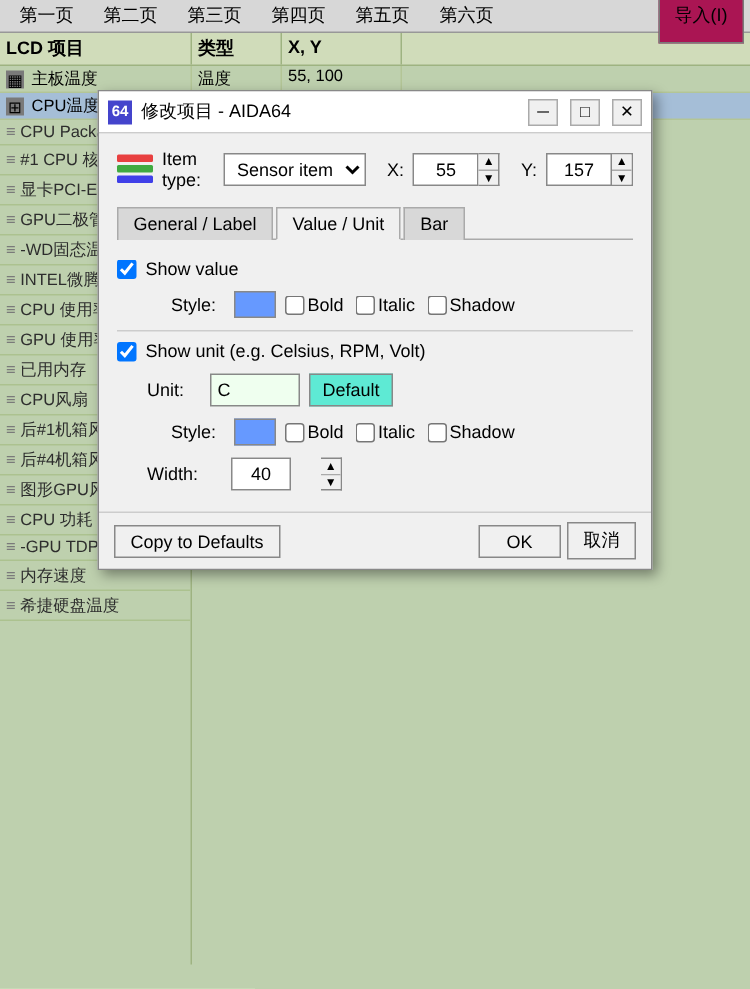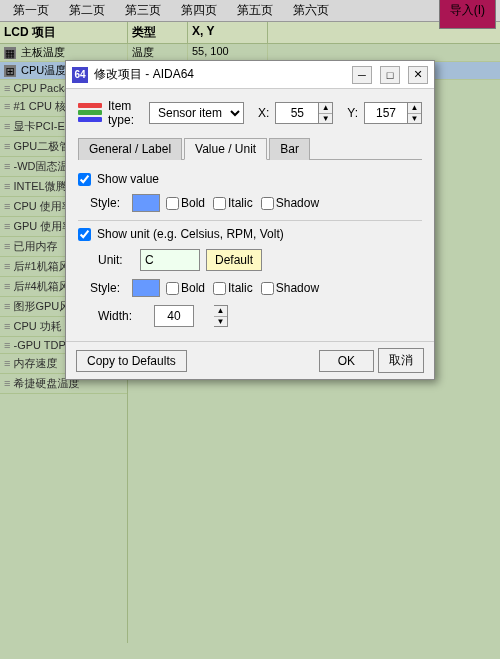--- a/index.html
+++ b/index.html
@@ -261,21 +261,21 @@
       cursor: pointer;
     }
     .checkbox-label { font-size: 12px; text-align: center; }
 
     
     .style-row {
       display: flex;
       align-items: center;
       gap: 6px;
       margin-bottom: 8px;
-      margin-left: 12px;
+      margin-left: 36px;
     }
     .style-label { font-size: 12px; width: 36px; }
     .color-swatch {
       width: 28px;
       height: 18px;
       border: 1px solid #888;
       cursor: pointer;
     }
     .style-check-group {
       display: flex;
@@ -311,21 +311,21 @@
       height: 22px;
       border: 1px solid #888;
       font-size: 12px;
       padding: 0 4px;
       background: #efffef;
     }
     .default-btn {
       padding: 2px 8px;
       font-size: 12px;
       border: 1px solid #888;
-      background: #fef9c3;
+      background: #5eead4;
       cursor: pointer;
       height: 22px;
     }
 
     
     .width-row {
       display: flex;
       align-items: center;
       gap: 20px;
       margin-left: 20px;
@@ -430,20 +430,22 @@
       <div style="padding:2px 4px;font-size:11px;color:#333;border-bottom:1px solid #c0d8a0;">
         <span style="color:#888;">≡</span> -WD固态温度</div>
       <div style="padding:2px 4px;font-size:11px;color:#333;border-bottom:1px solid #c0d8a0;">
         <span style="color:#888;">≡</span> INTEL微腾温度</div>
       <div style="padding:2px 4px;font-size:11px;color:#333;border-bottom:1px solid #c0d8a0;">
         <span style="color:#888;">≡</span> CPU 使用率</div>
       <div style="padding:2px 4px;font-size:11px;color:#333;border-bottom:1px solid #c0d8a0;">
         <span style="color:#888;">≡</span> GPU 使用率</div>
       <div style="padding:2px 4px;font-size:11px;color:#333;border-bottom:1px solid #c0d8a0;">
         <span style="color:#888;">≡</span> 已用内存</div>
+      <div style="padding:2px 4px;font-size:11px;color:#333;border-bottom:1px solid #c0d8a0;">
+        <span style="color:#888;">≡</span> CPU风扇</div>
       <div style="padding:2px 4px;font-size:11px;color:#333;border-bottom:1px solid #c0d8a0;">
         <span style="color:#888;">≡</span> 后#1机箱风扇</div>
       <div style="padding:2px 4px;font-size:11px;color:#333;border-bottom:1px solid #c0d8a0;">
         <span style="color:#888;">≡</span> 后#4机箱风扇</div>
       <div style="padding:2px 4px;font-size:11px;color:#333;border-bottom:1px solid #c0d8a0;">
         <span style="color:#888;">≡</span> 图形GPU风扇</div>
       <div style="padding:2px 4px;font-size:11px;color:#333;border-bottom:1px solid #c0d8a0;">
         <span style="color:#888;">≡</span> CPU 功耗</div>
       <div style="padding:2px 4px;font-size:11px;color:#333;border-bottom:1px solid #c0d8a0;">
         <span style="color:#888;">≡</span> -GPU TDP%</div>

